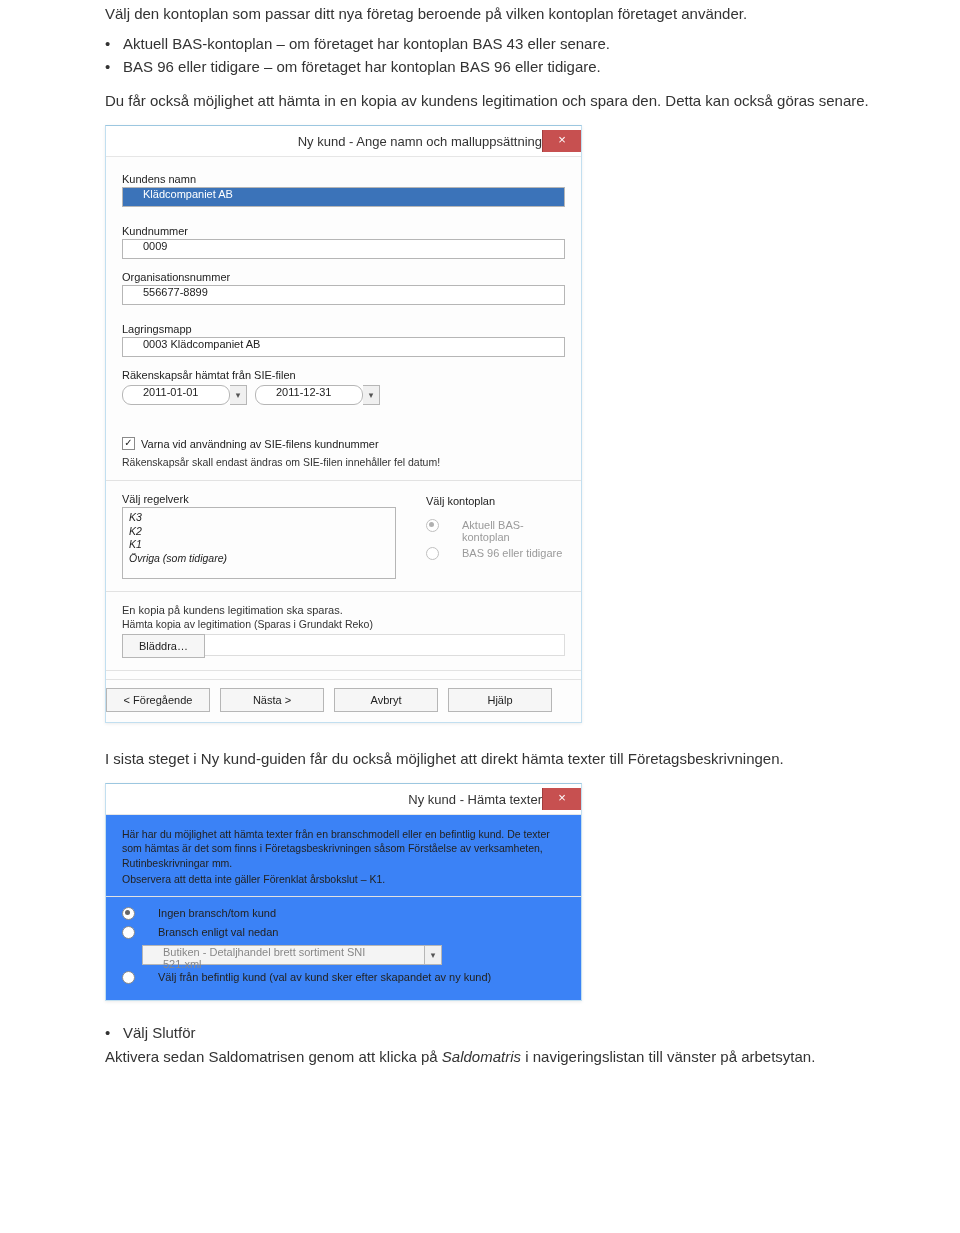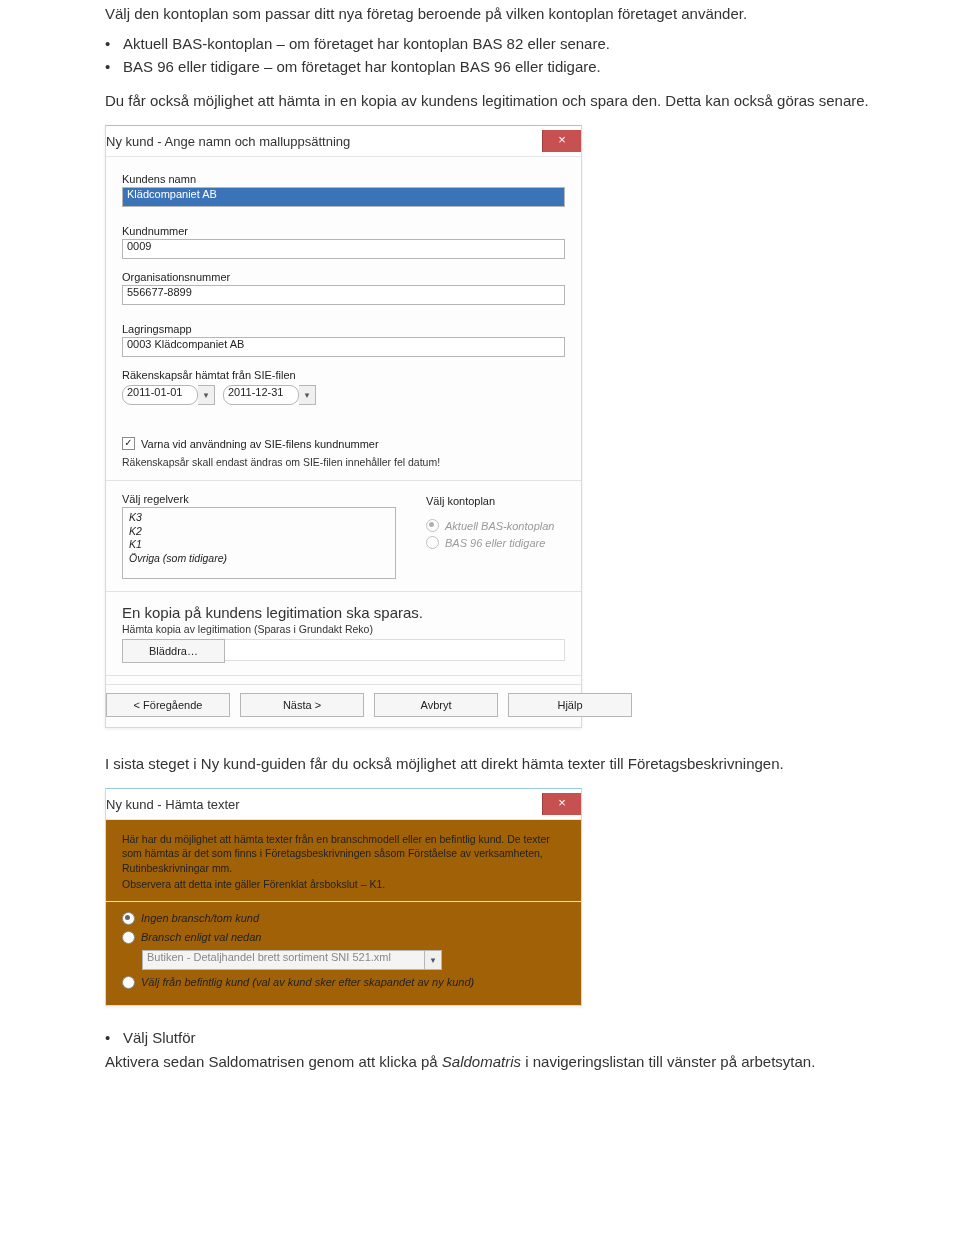--- a/index.html
+++ b/index.html
@@ -32,21 +32,21 @@
   }
   .titlebar {
     display:flex;
     align-items:center;
     height: 30px;
     background: #fff;
     border-bottom: 1px solid #e6e6e6;
   }
   .titlebar-title {
     flex: 1;
-    text-align: left;
+    text-align: right;
     font-size: 13px;
     color: #333;
   }
   .close-btn {
     width: 38px;
     height: 22px;
     margin-right: 0px;
     background: #c75050;
     color: #fff;
     text-align: center;
@@ -58,21 +58,21 @@
     padding: 16px 16px 8px 16px;
     font-size: 11px;
     color: #222;
   }
   .row2 { display:flex; gap: 18px; flex-direction: column; }
   .col { flex:1; display:flex; flex-direction:column; }
   .lbl { font-size: 11px; margin-bottom: 2px; color: #222; }
   .inp {
     border: 1px solid #b6b6b6;
     height: 18px;
-    padding: 0 4px;
+    padding: 0 20px;
     font-size: 11px;
     background: #fff;
   }
   .inp.sel { background: #3b73b9; color: #fff; }
   .sel-text { display:inline-block; }
   .date-row { display:flex; gap:8px; margin-top:2px;}
   .date-field {
     display:flex; align-items:stretch;
   }
   .date-field .inp { width: 66px; border-radius: 9px; }
@@ -91,21 +91,21 @@
     border: 1px solid #b6b6b6;
     height: 64px;
     width: 260px;
     padding: 3px 6px;
     font-size: 10.5px;
     line-height: 1.3;
     overflow:hidden;
     font-style:italic;
   }
   .radio-col { flex:1; padding-top: 2px; }
-  .radio-row { display:flex; align-items:center; gap:6px; margin: 4px 0; font-size: 11px; font-style: italic;}
+  .radio-row { display:flex; align-items:flex-start; gap:23px; margin: 4px 0; font-size: 11px;}
   .radio {
     width: 11px; height: 11px; border-radius: 50%;
     border: 1px solid #8a8a8a; background: #fff; position: relative; flex-shrink:0;
   }
   .radio.checked::after {
     content:""; position:absolute; left:2px; top:2px; width:5px; height:5px;
     border-radius:50%; background:#666;
   }
   .radio-disabled { color: #9a9a9a; }
   .radio.disabled { border-color: #c0c0c0; }
@@ -114,38 +114,38 @@
     width: 11px; height: 11px; border:1px solid #8a8a8a; background:#fff;
     display:inline-flex; align-items:center; justify-content:center; font-size:10px;
     line-height:1; flex-shrink:0;
   }
   .checkbox.checked::after { content:"✓"; font-size:10px; position:relative; top:-1px;}
   .cb-row { display:flex; align-items:center; gap:6px; font-size:11px; }
   .browse-row { display:flex; gap:0; margin-top:4px; }
   .btn {
     border: 1px solid #b6b6b6;
     background: #f6f6f6;
-    padding: 1px 26px;
+    padding: 1px 16px;
     font-size: 11px;
     height: 20px;
     display:inline-flex; align-items:center; justify-content:center;
   }
   .browse-path {
     flex:1; border:1px solid #ddd; border-left:none; height:20px; background:#fff;
   }
   .footer-btns {
     border-top: 1px solid #e2e2e2;
     padding: 8px 10px 10px 0;
     display:flex; justify-content:flex-start; gap: 10px;
   }
   .footer-btns .btn { min-width: 70px; }
   .dialog2 {
     margin-top: 14px;
     width: 475px;
-    background: #a16207;
+    background: #3b82f6;
     border: 1px solid #c2dff0;
     border-top: 1px solid #9cc7e0;
     box-shadow: 0 1px 3px rgba(0,0,0,.08);
   }
   .dlg2-body { padding: 12px 16px 10px 16px; font-size:11px; color:#222; }
   .dlg2-body p { margin: 0 0 2px 0; font-size:10.5px; line-height:1.35; }
   .radio-list .radio-row { margin: 6px 0; }
   .dropdown-disabled {
     display:flex; align-items:stretch; margin: 4px 0 6px 20px; width: 300px;
   }
@@ -155,21 +155,21 @@
 </style>
 </head>
 <body>
 
 <div class="page">
 
   <div class="prose">
     <p>Välj den kontoplan som passar ditt nya företag beroende på vilken kontoplan företaget använder.</p>
     <div class="bullet-row">
       <span class="bullet-dot">•</span>
-      <span>Aktuell BAS-kontoplan – om företaget har kontoplan BAS 82 eller senare.</span>
+      <span>Aktuell BAS-kontoplan – om företaget har kontoplan BAS 43 eller senare.</span>
     </div>
     <div class="bullet-row">
       <span class="bullet-dot">•</span>
       <span>BAS 96 eller tidigare – om företaget har kontoplan BAS 96 eller tidigare.</span>
     </div>
     <p style="margin-top:14px">Du får också möjlighet att hämta in en kopia av kundens legitimation och spara den. Detta kan också göras senare.</p>
   </div>
 
   <div class="dialog">
     <div class="titlebar">
@@ -245,21 +245,21 @@
           </div>
           <div class="radio-row radio-disabled">
             <span class="radio disabled"></span>
             <span>BAS 96 eller tidigare</span>
           </div>
         </div>
       </div>
 
       <div class="hr"></div>
 
-      <div class="note" style="font-size:15px">En kopia på kundens legitimation ska sparas.</div>
+      <div class="note" style="font-size:11px">En kopia på kundens legitimation ska sparas.</div>
       <div class="note" style="margin-top:2px">Hämta kopia av legitimation (Sparas i Grundakt Reko)</div>
       <div class="browse-row">
         <div class="btn">Bläddra…</div>
         <div class="browse-path"></div>
       </div>
 
       <div class="hr" style="margin-bottom:0"></div>
     </div>
     <div class="footer-btns">
       <div class="btn">&lt; Föregående</div>

